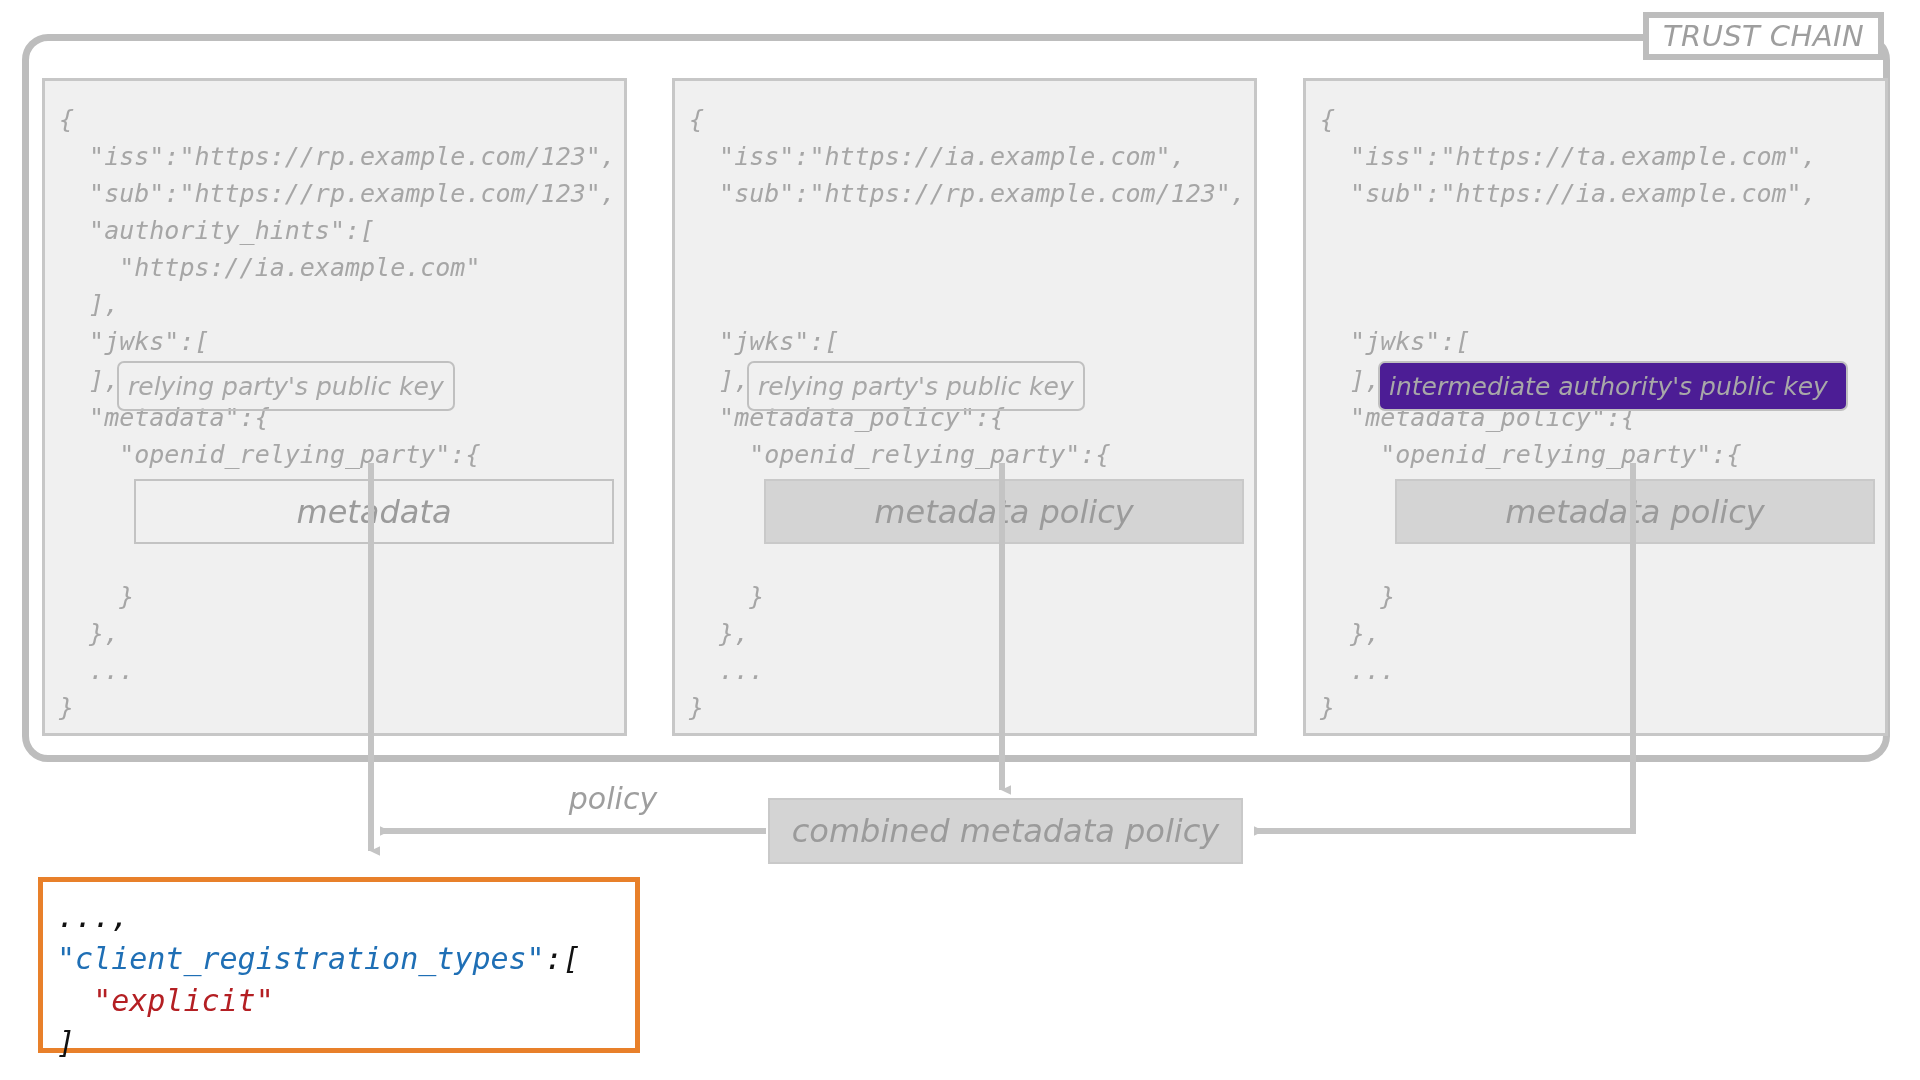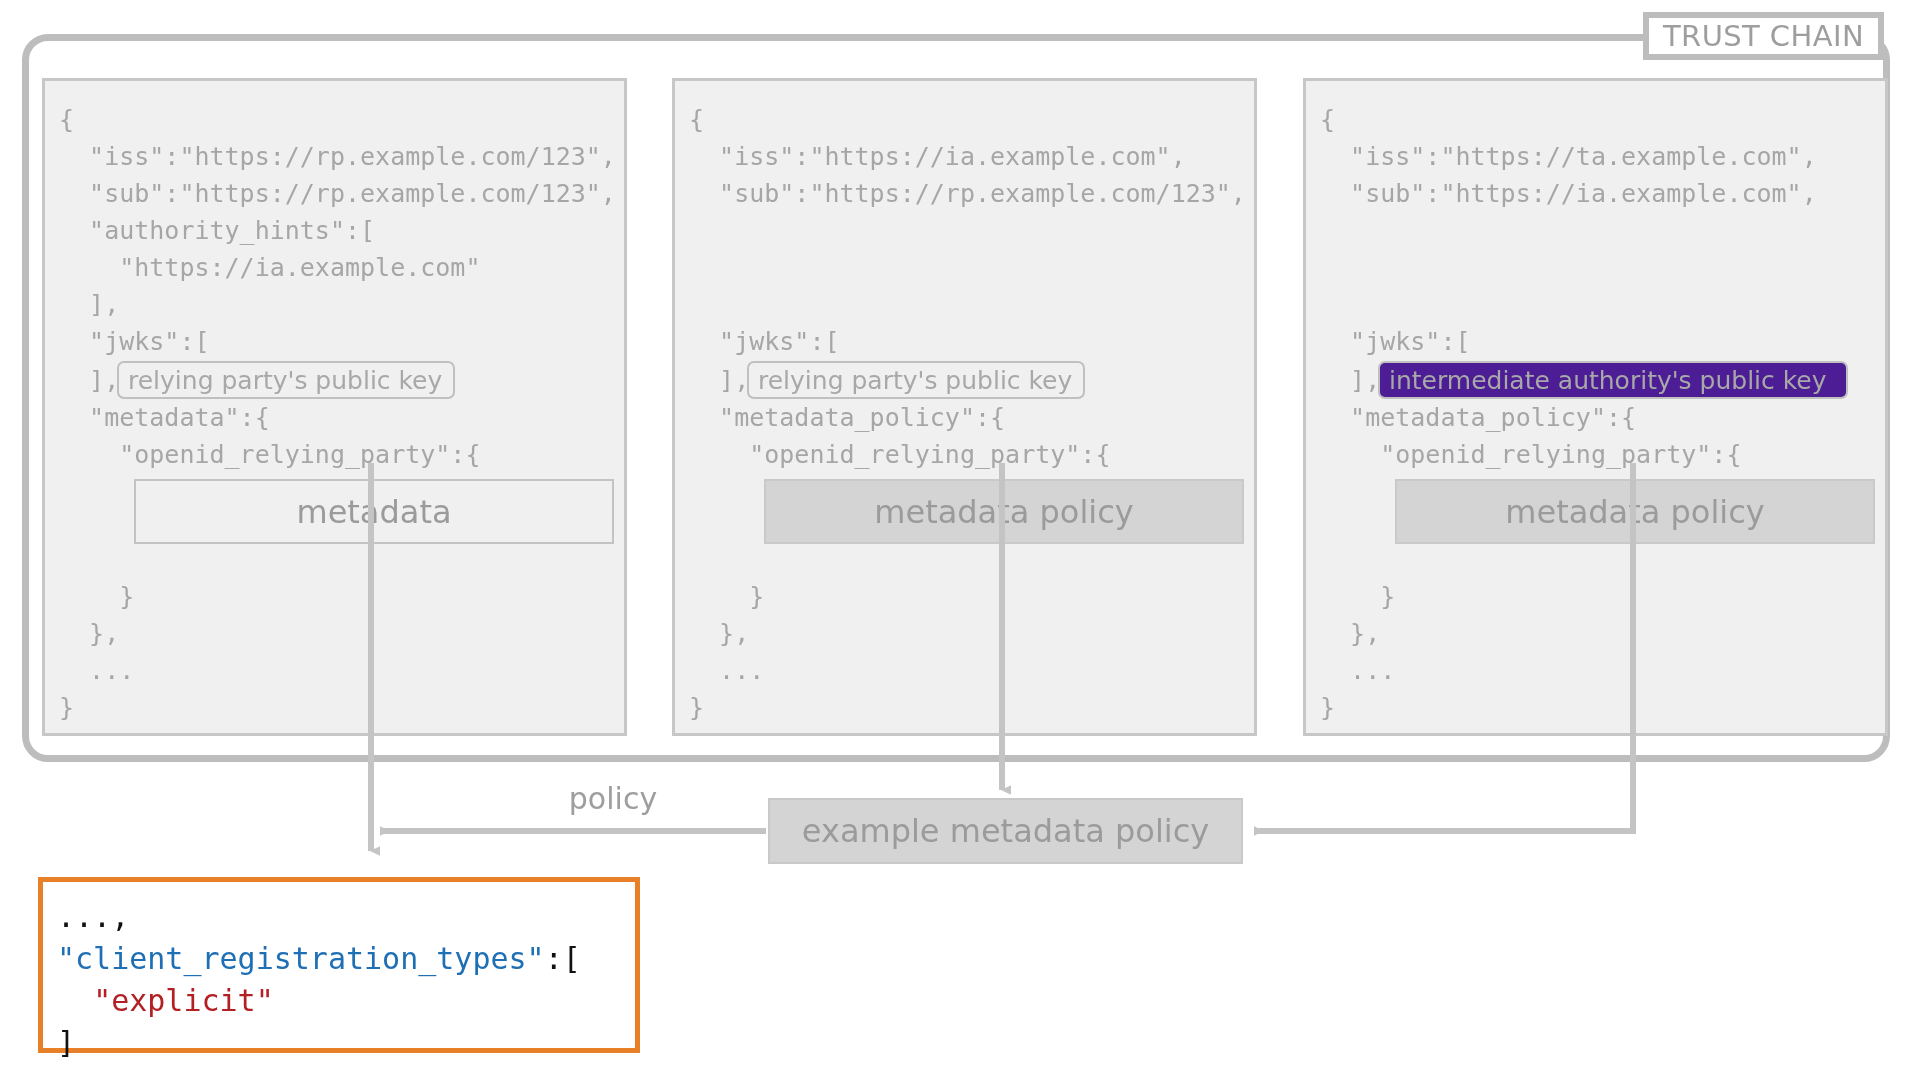--- a/index.html
+++ b/index.html
@@ -1,18 +1,18 @@
 <!DOCTYPE html>
 <html><head>
 <meta charset="utf-8">
 <style>
   html,body{margin:0;padding:0;background:#fff;}
   body{width:1920px;height:1080px;position:relative;overflow:hidden;
        font-family:"DejaVu Sans",sans-serif;}
-  #stage{position:absolute;left:0;top:0;width:1920px;height:1080px;}
+  #stage{position:absolute;left:0;top:0;width:1920px;height:1080px;font-style:italic;}
 
   
   .tc-box{position:absolute;left:22px;top:34px;width:1868px;height:728px;
           border:7px solid #bdbdbd;border-radius:26px;box-sizing:border-box;background:#fff;}
   .tc-label{position:absolute;left:1643px;top:12px;height:48px;
             border:6px solid #bdbdbd;background:#fff;box-sizing:border-box;
             padding:0 14px;display:flex;align-items:center;justify-content:center;
             font-size:29px;color:#9e9e9e;letter-spacing:.4px;z-index:5;}
 
   
@@ -24,21 +24,21 @@
 
   .code{position:absolute;left:0;top:0;width:100%;height:100%;
         font-family:"DejaVu Sans Mono",monospace;font-size:25px;line-height:37px;
         color:#a6a6a6;white-space:pre;padding:20px 0 0 14px;box-sizing:border-box;}
 
   
   .keypill{position:absolute;border:2px solid #c0c0c0;border-radius:7px;
            background:transparent;box-sizing:border-box;
            display:flex;align-items:center;justify-content:flex-start;
            padding:4px 9px;font-family:"DejaVu Sans",sans-serif;
-           font-size:25px;color:#a8a8a8;height:38px;}
+           font-size:25px;color:#a8a8a8;height:50px;}
   .keypill.filled{background:#4c1d95;border-color:#c0c0c0;}
 
   
   .mdbox{position:absolute;box-sizing:border-box;
          display:flex;align-items:center;justify-content:center;
          font-family:"DejaVu Sans",sans-serif;font-size:32px;color:#9b9b9b;}
   .mdbox.plain{background:transparent;border:2px solid #c3c3c3;}
   .mdbox.fill{background:#d4d4d4;border:2px solid #c9c9c9;}
 
   
@@ -143,20 +143,20 @@
 
     <path d="M1002,463 L1002,790" stroke="#c4c4c4" stroke-width="6" fill="none" marker-end="url(#ah-down)"></path>
 
     <path d="M1633,463 L1633,831 L1255,831" stroke="#c4c4c4" stroke-width="6" fill="none" marker-end="url(#ah-left)"></path>
 
     <path d="M766,831 L381,831" stroke="#c4c4c4" stroke-width="6" fill="none" marker-end="url(#ah-left)"></path>
   </svg>
 
   <div class="applylbl">policy</div>
 
-  <div class="combined">example metadata policy</div>
+  <div class="combined">combined metadata policy</div>
 
   <div class="result"><span class="k-dark">...,</span>
 <span class="k-blue">"client_registration_types"</span><span class="k-dark">:[</span>
   <span class="k-red">"explicit"</span>
 <span class="k-dark">]</span></div>
 
 </div>
 
 </body></html>

